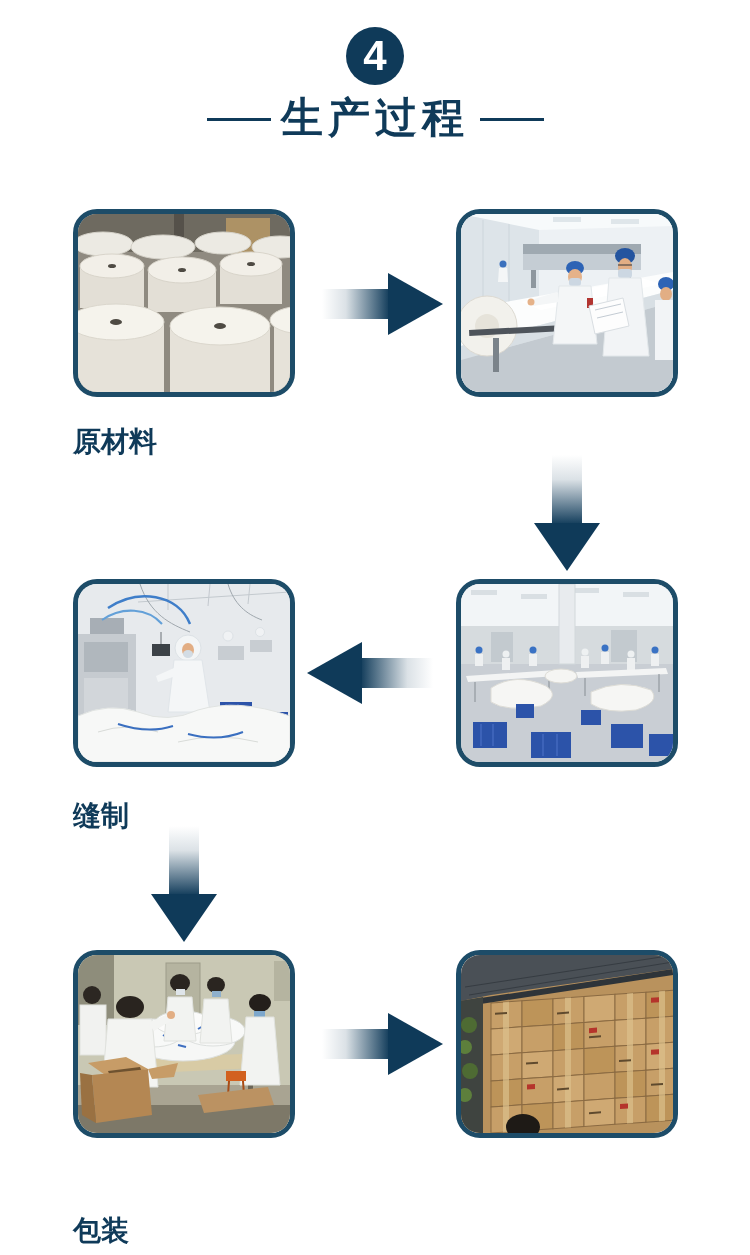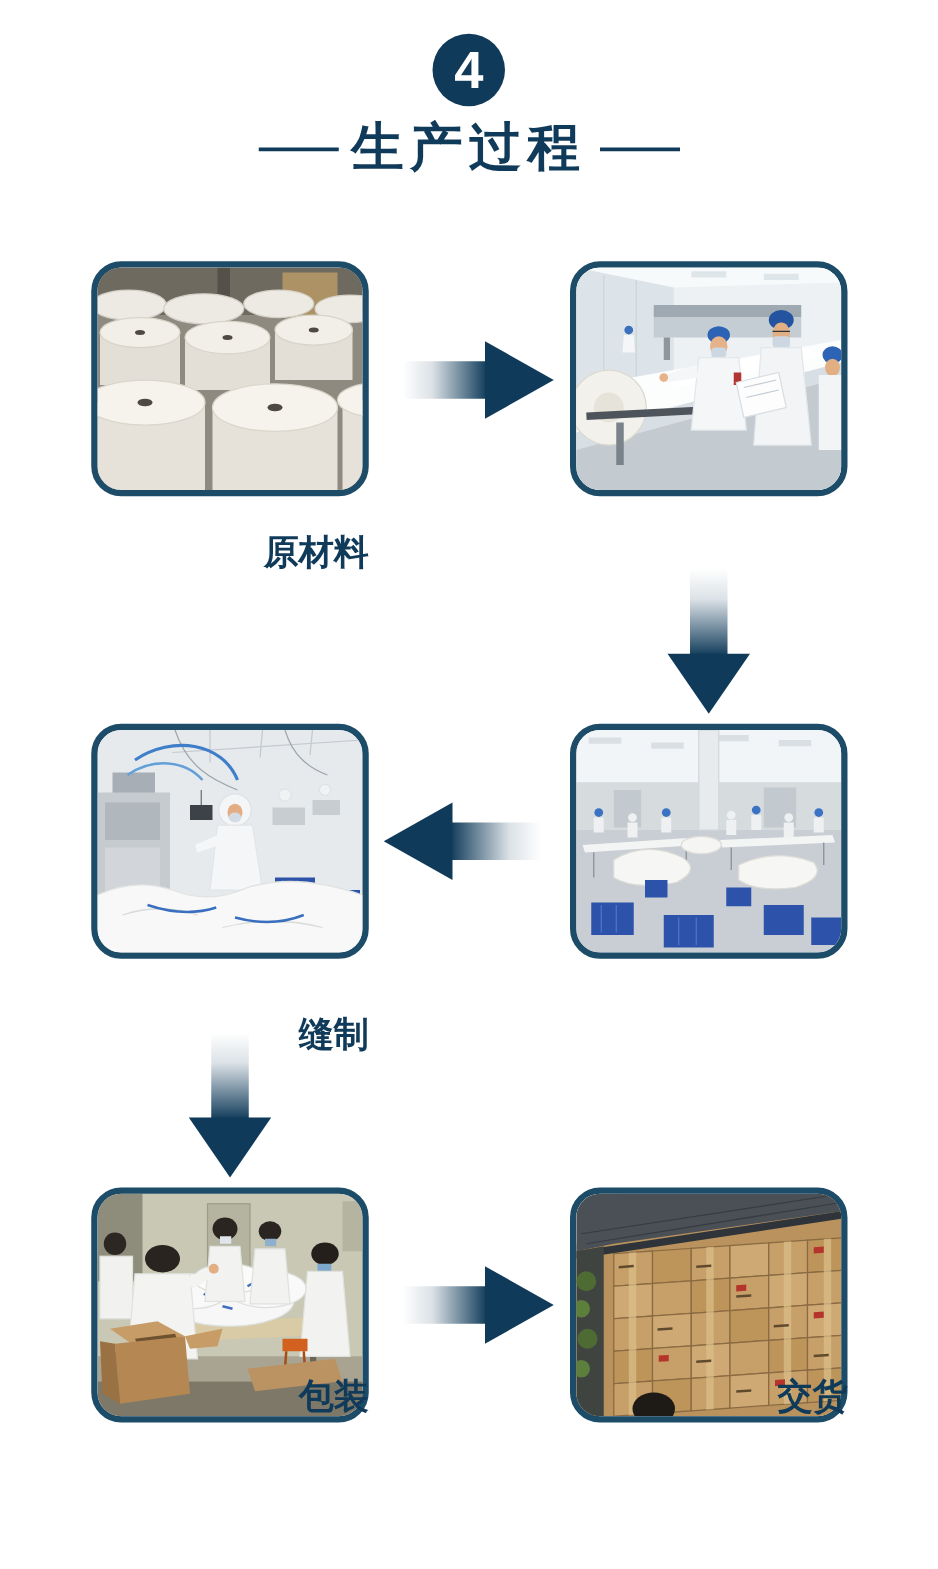--- a/index.html
+++ b/index.html
@@ -24,23 +24,23 @@
   .photo-card{
     position:absolute;width:222px;height:188px;border:5px solid #1d4c68;border-radius:24px;
     overflow:hidden;background:#dfe3e6;box-sizing:border-box;
   }
   .photo-card svg{width:100%;height:100%;display:block;}
   .pos-r1-l{left:73px;top:209px;}  .pos-r1-r{left:456px;top:209px;}
   .pos-r2-l{left:73px;top:579px;}  .pos-r2-r{left:456px;top:579px;}
   .pos-r3-l{left:73px;top:950px;}  .pos-r3-r{left:456px;top:950px;}
   
   .caption{
-    position:absolute;width:222px;text-align:right;font-size:28px;font-weight:700;color:#0f3a59;
-  }
-  .cap-r1{top:423px;} .cap-r2{top:797px;margin-top:12px;} .cap-r3{top:1098px;}
+    position:absolute;width:222px;text-align:left;font-size:28px;font-weight:700;color:#0f3a59;
+  }
+  .cap-r1{top:423px;} .cap-r2{top:797px;} .cap-r3{top:1212px;}
   .cap-l{left:73px;} .cap-r{left:456px;}
   
   .arrow{position:absolute;}
   .arrow-right{width:121px;height:62px;}
   .arrow-right .shaft{
     position:absolute;left:0;top:16px;width:68px;height:30px;
     background:linear-gradient(to right,rgba(15,58,89,0) 0%,rgba(15,58,89,.15) 35%,rgba(15,58,89,.8) 85%,#0f3a59 100%);
   }
   .arrow-right .head{
     position:absolute;left:66px;top:0;width:0;height:0;
@@ -363,21 +363,20 @@
       <circle cx="4" cy="92" r="7" fill="#5d7f3c"></circle>
       <circle cx="9" cy="116" r="8" fill="#4e6b33"></circle>
       <circle cx="4" cy="140" r="7" fill="#5d7f3c"></circle>
       <ellipse cx="62" cy="172" rx="17" ry="13" fill="#1e1a16"></ellipse>
     </svg>
   </div>
 
   <div class="caption cap-r1 cap-l">原材料</div>
   <div class="caption cap-r2 cap-l">缝制</div>
   <div class="caption cap-r3 cap-l">包装</div>
-  <div class="caption cap-r3 cap-r">交货</div>
 
   <div class="arrow arrow-right ar1">
     <div class="shaft"></div>
     <div class="head"></div>
   </div>
   <div class="arrow arrow-down ad1">
     <div class="shaft"></div>
     <div class="head"></div>
   </div>
   <div class="arrow arrow-left al1">

